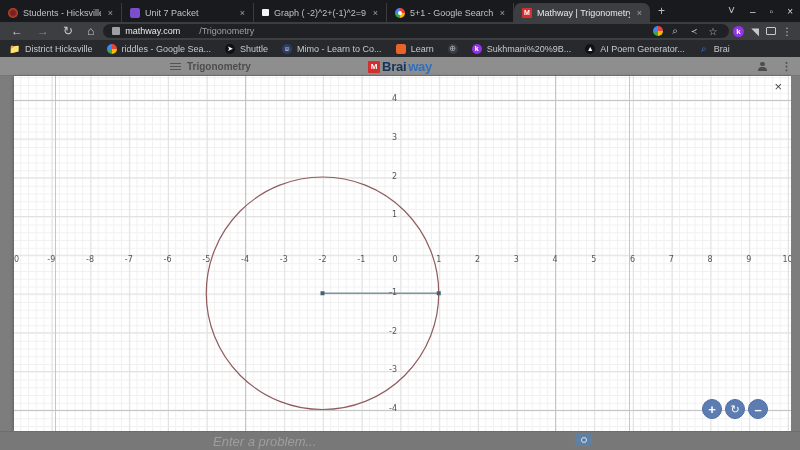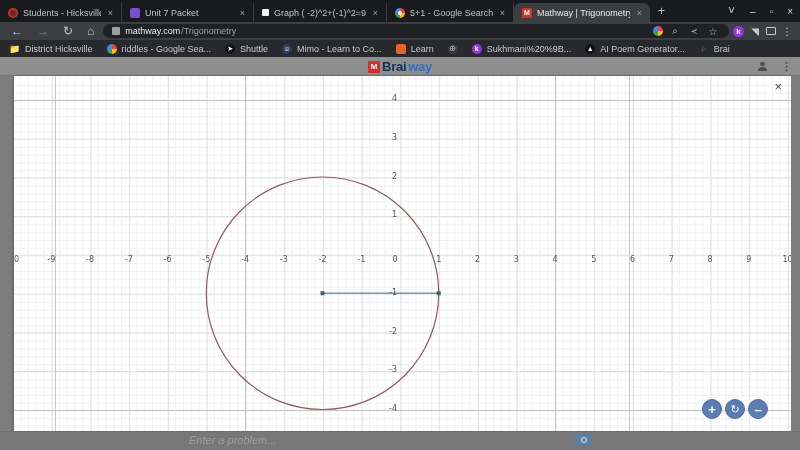--- a/index.html
+++ b/index.html
@@ -103,21 +103,21 @@
   .panel-close { position:absolute; right:9px; top:3px; color:#4a4a4a; font-size:13px; }
   .zoom-ctls { position:absolute; right:23px; bottom:12px; display:flex; gap:3px; }
   .zbtn { width:20px; height:20px; border-radius:50%; background:#5d7db2; color:#fff;
           display:flex; align-items:center; justify-content:center; font-size:13px;
           font-weight:bold; border:1.5px solid #4d6da2; }
   .zbtn.redo { font-size:11px; font-weight:normal; }
 
   
   .bottombar { position:absolute; left:0; top:431px; width:800px; height:19px; background:#787878;
                border-top:1px solid #6d6d6d; }
-  .bottombar .ph { position:absolute; left:189px; top:2px; color:#9e9e9e; font-size:11px;font-style:italic; }
+  .bottombar .ph { position:absolute; left:213px; top:2px; color:#9e9e9e; font-size:13px;font-style:italic; }
   .cam-btn { position:absolute; left:575px; top:1px; width:17px; height:13px; background:#5e80a4;
              border-radius:2px; display:flex; align-items:center; justify-content:center; }
   .cam-btn i { width:6px; height:6px; border:1.3px solid #d8e2ec; border-radius:50%; display:block; }
 
   .scroll-strip { position:absolute; right:0; top:76px; width:9px; height:374px; background:#7d7d7d; }
 </style>
 </head>
 <body>
 
 <div class="browser">
@@ -159,21 +159,21 @@
   </div>
 
   <div class="toolbar">
     <span class="navbtn">←</span>
     <span class="navbtn dim">→</span>
     <span class="navbtn">↻</span>
     <span class="navbtn">⌂</span>
     <div class="urlbar">
       <span class="site-icon"></span>
       <span>mathway.com</span>
-        <span class="path" style="margin-left:-4px;">/Trigonometry</span>
+        <span class="path" style="margin-left:-4px;padding-left:18px;">/Trigonometry</span>
       <span class="spacer"></span>
       <span class="gcircle"></span>
       <span class="tool-ic">⌕</span>
       <span class="tool-ic" style="font-size:8px;">≺</span>
       <span class="tool-ic">☆</span>
     </div>
     <span class="kami">k</span>
     <span class="tool-ic">◥</span>
     <span class="sidebar-ic"></span>
     <span class="tool-ic">⋮</span>
@@ -211,20 +211,28 @@
         <span class="bm-ic black-circle">▲</span>
         <span>AI Poem Generator...</span>
       </div>
       <div class="bm">
         <span class="bm-ic bing">⌕</span>
         <span>Brai</span>
       </div>
     </div>
 
   <div class="mw-header">
+    <div class="mw-menu">
+      <span class="hamb">
+          <i></i>
+          <i></i>
+          <i></i>
+        </span>
+      <span>Trigonometry</span>
+    </div>
     <div class="mw-logo">
       <span class="m-ic">M</span>
       <span class="math">Brai</span>
         <span class="way">way</span>
     </div>
     <div class="mw-right">
       <span class="person"></span>
       <span class="dots3">⋮</span>
     </div>
   </div>

